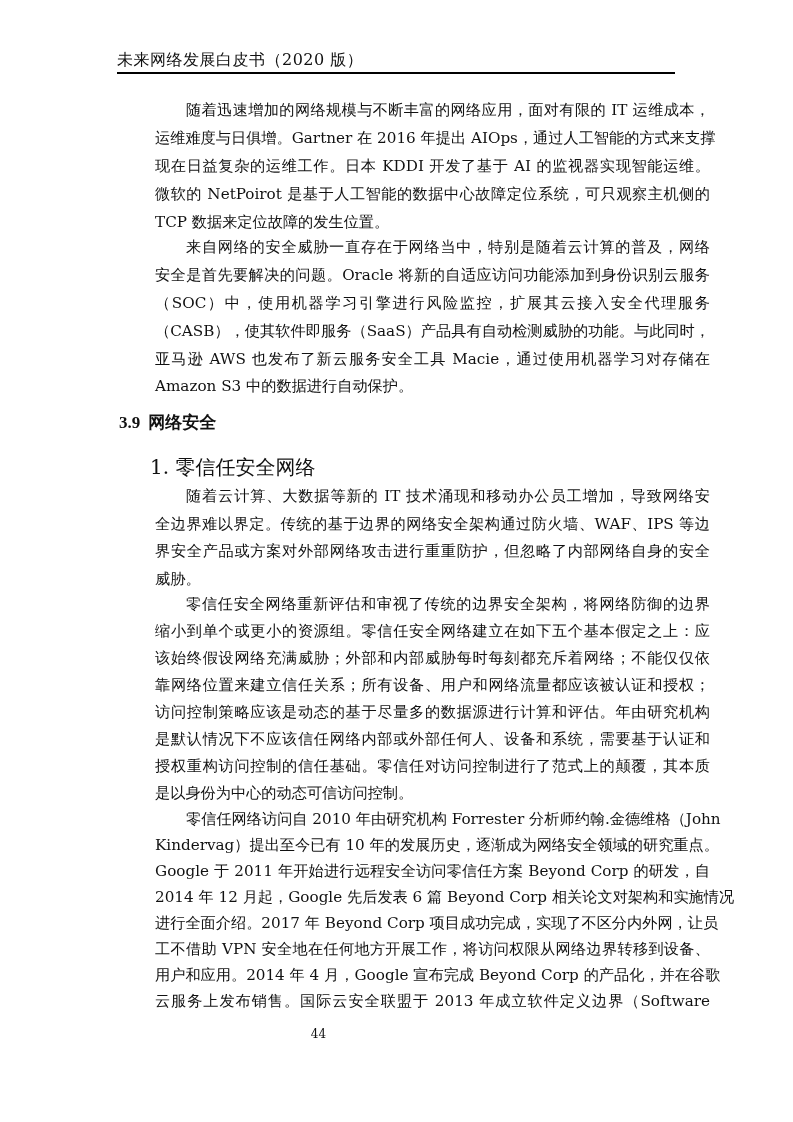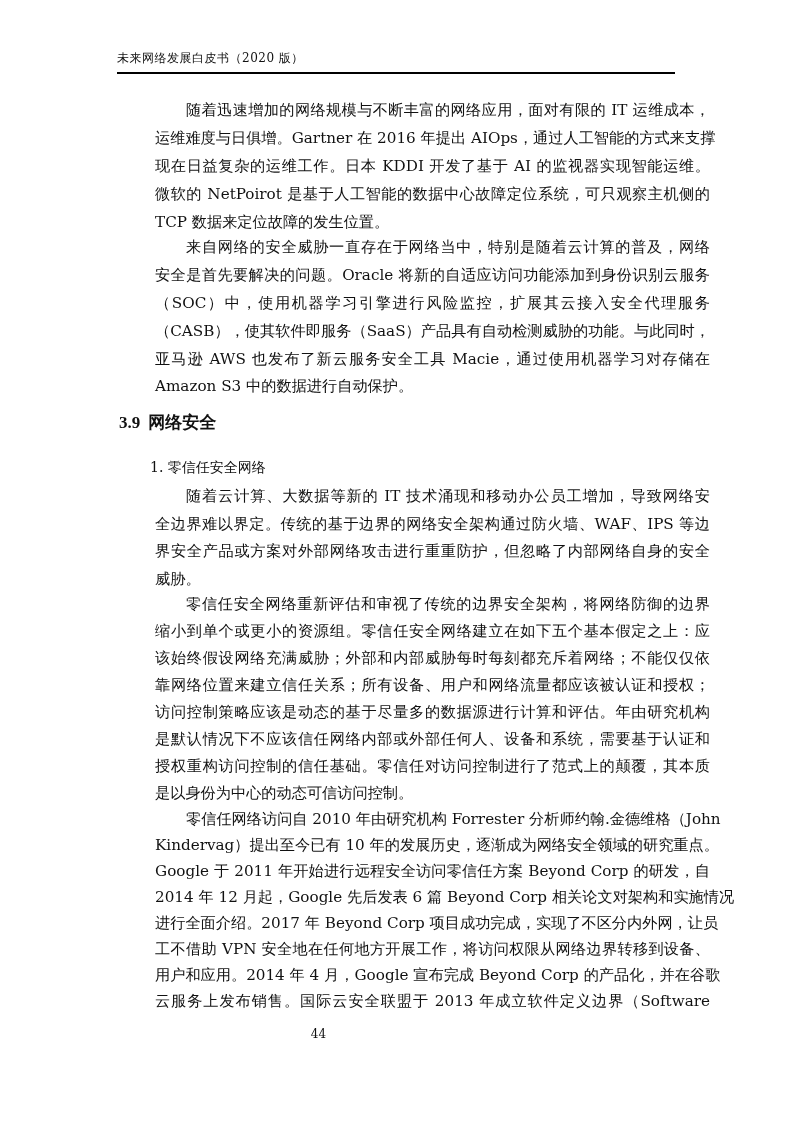--- a/index.html
+++ b/index.html
@@ -1,27 +1,27 @@
 <!DOCTYPE html>
 <html><head>
 <meta charset="utf-8">
 <style>
   html, body { margin:0; padding:0; background:#ffffff; }
   body { width:793px; height:1122px; position:relative; overflow:hidden;
          font-family:"DejaVu Serif","Liberation Serif",serif; color:#111; }
-  .header { position:absolute; left:117px; top:50px; font-size:12px; letter-spacing:0.5px; }
+  .header { position:absolute; left:117px; top:50px; font-size:16px; letter-spacing:0.5px; }
   .header-rule { position:absolute; left:117px; top:72px; width:558px; height:1.5px; background:#000; }
   .line { position:absolute; left:119px; width:555px; font-size:15.2px; line-height:20px;
           white-space:nowrap; text-align:justify; text-align-last:justify;padding-left:36px; }
   .line.last { text-align-last:left; }
   .line.indent { left:150px; width:524px; }
   .section-title { position:absolute; left:119px; top:411px; font-size:17px; font-weight:bold;
                    font-family:"DejaVu Sans","Liberation Sans",sans-serif; }
   .section-title .num { font-family:"Liberation Serif",serif; font-weight:bold; margin-right:8px; }
-  .subhead { position:absolute; left:150px; top:457px; font-size:14px; line-height:20px; }
+  .subhead { position:absolute; left:150px; top:457px; font-size:20px; line-height:20px; }
   .page-number { position:absolute; left:0; width:637px; top:1027px; text-align:center; font-size:12px; }
 </style>
 </head>
 <body>
 
 <div>
   <div class="header">未来网络发展白皮书（2020 版）</div>
   <div class="header-rule"></div>
 </div>
 

